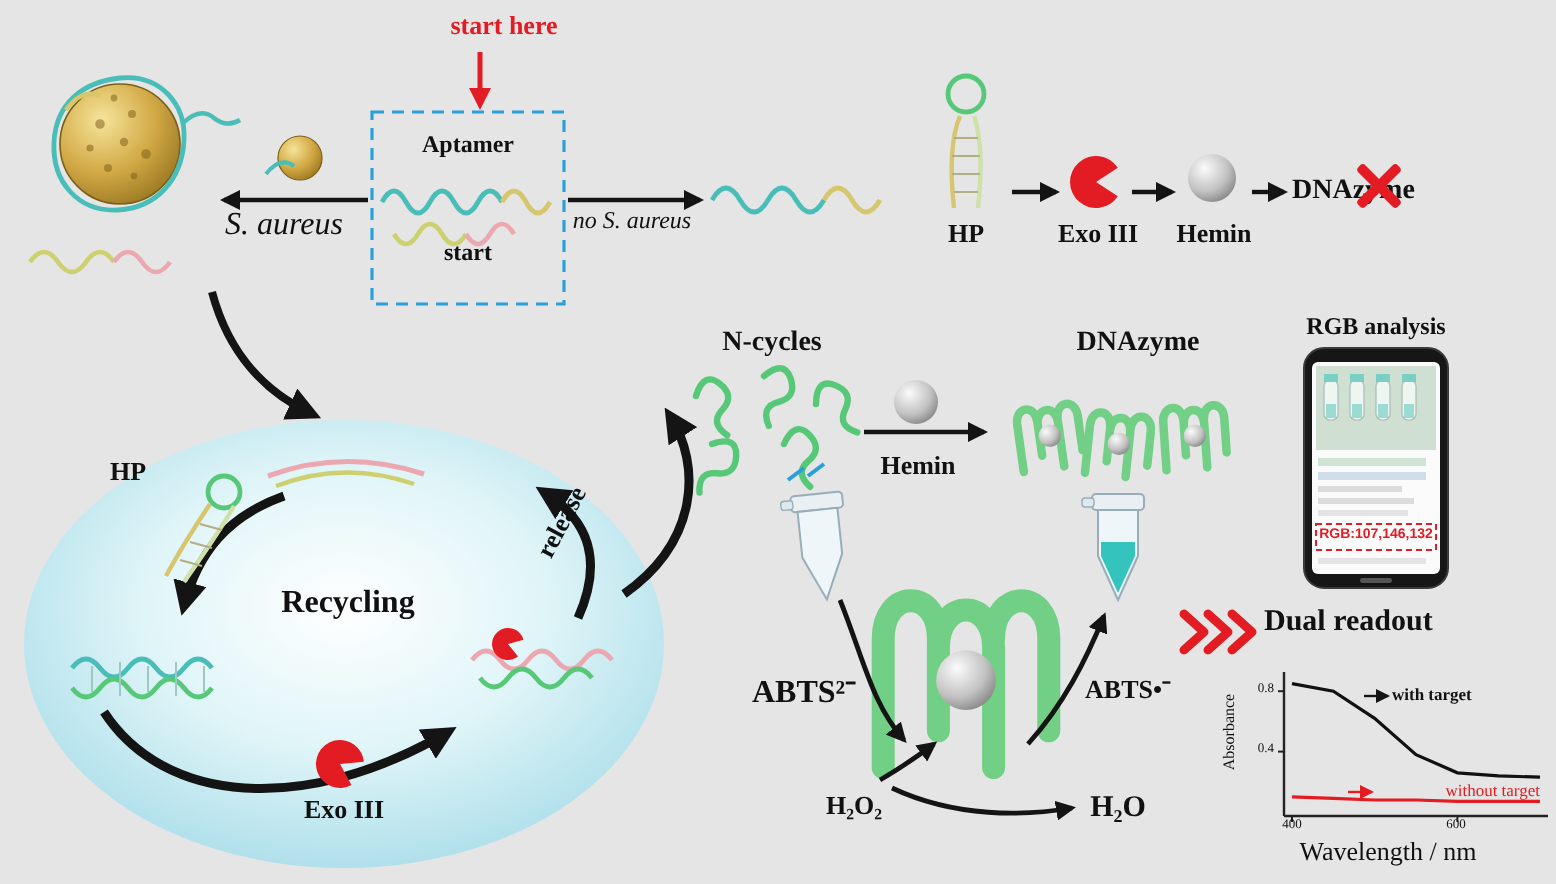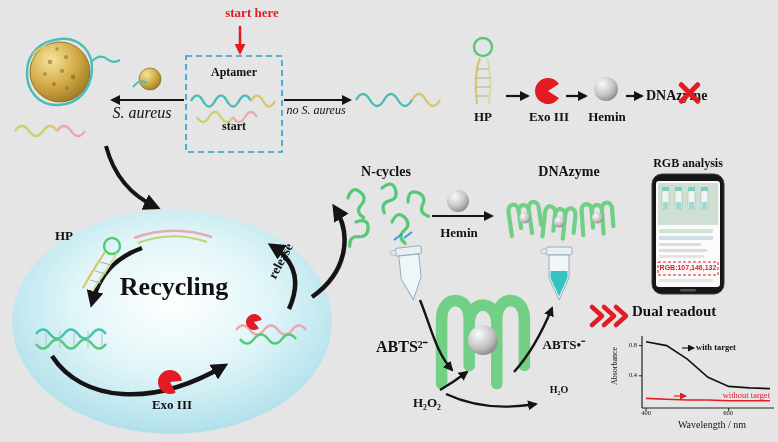--- a/index.html
+++ b/index.html
@@ -276,33 +276,33 @@
       <i class="b1"></i>
       <i class="b2"></i>
     </div>
 
 <div class="lbl" style="left:346px;top:164px;width:80px;font-size:14px">N-cycles</div>
 <div class="lbl" style="left:432px;top:226px;width:54px;font-size:13px">Hemin</div>
 <div class="lbl" style="left:526px;top:164px;width:86px;font-size:14px">DNAzyme</div>
 <div class="lbl" style="left:642px;top:157px;width:92px;font-size:12px">RGB analysis</div>
 <div class="lbl red" style="left:658px;top:264px;width:60px;font-size:7px;font-family:'Liberation Sans',sans-serif">RGB:107,146,132</div>
 
-<div class="lbl" style="left:102px;top:273px;width:144px;font-size:26px">Recycling</div>
+<div class="lbl" style="left:102px;top:293px;width:144px;font-size:16px">Recycling</div>
 <div class="lbl" style="left:46px;top:229px;width:36px;font-size:13px">HP</div>
 <div class="lbl" style="left:142px;top:398px;width:60px;font-size:13px">Exo III</div>
 <div class="lbl rot-release" style="left:250px;top:254px;width:62px;font-size:13px">release</div>
 
 <div class="lbl" style="left:370px;top:338px;width:64px;font-size:16px">ABTS²⁻</div>
 <div class="lbl" style="left:530px;top:338px;width:68px;font-size:13px">ABTS•⁻</div>
 <div class="lbl" style="left:402px;top:396px;width:50px;font-size:13px">H₂O₂</div>
-<div class="lbl" style="left:536px;top:384px;width:46px;font-size:10px">H₂O</div>
+<div class="lbl" style="left:536px;top:396px;width:46px;font-size:15px">H₂O</div>
 <div class="lbl" style="left:632px;top:303px;width:112px;font-size:15px;text-align:left">Dual readout</div>
 
 <div class="lbl rot-y" style="left:611px;top:406px;width:80px;font-size:8px;font-weight:normal">Absorbance</div>
-<div class="lbl" style="left:650px;top:419px;width:124px;font-size:10px;font-weight:normal">Wavelength / nm</div>
+<div class="lbl" style="left:632px;top:419px;width:124px;font-size:13px;font-weight:normal">Wavelength / nm</div>
 <div class="lbl" style="left:696px;top:343px;width:70px;font-size:8.5px;font-weight:bold;text-align:left">with target</div>
 <div class="lbl red" style="left:690px;top:391px;width:80px;font-size:8.5px;font-weight:normal;text-align:right">without target</div>
 <div class="lbl" style="left:621px;top:341px;width:16px;font-size:6.5px;font-weight:normal;text-align:right">0.8</div>
 <div class="lbl" style="left:621px;top:371px;width:16px;font-size:6.5px;font-weight:normal;text-align:right">0.4</div>
 <div class="lbl" style="left:637px;top:409px;width:18px;font-size:6.5px;font-weight:normal">400</div>
 <div class="lbl" style="left:719px;top:409px;width:18px;font-size:6.5px;font-weight:normal">600</div>
 
 </div>
 
 </body></html>

